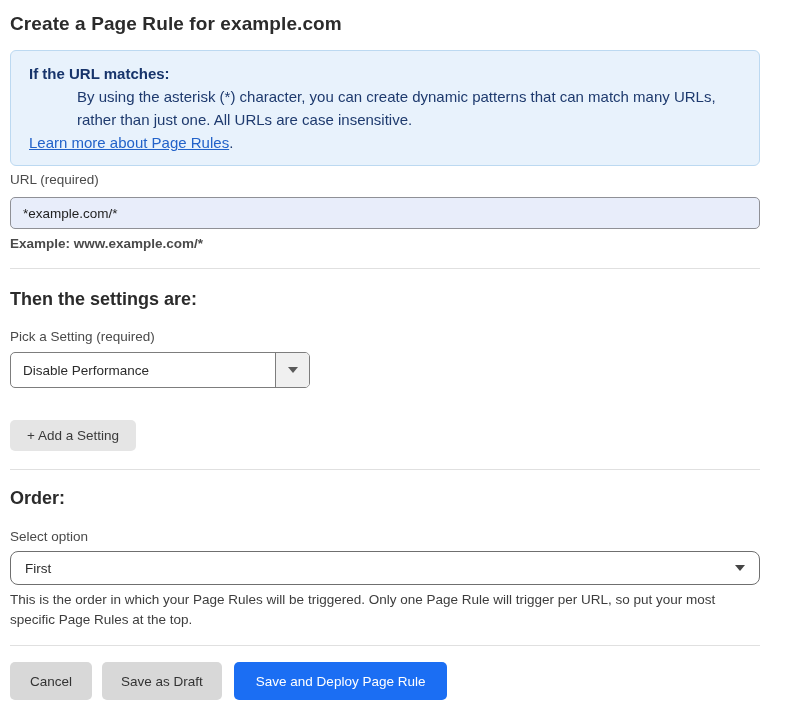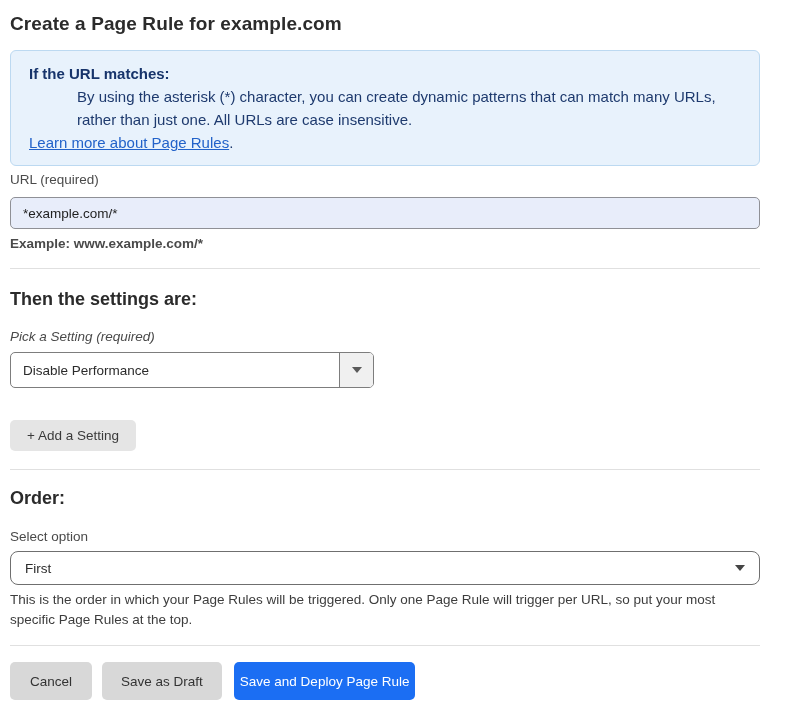--- a/index.html
+++ b/index.html
@@ -41,25 +41,25 @@
 
   .hint-text { margin-top: 7px; font-size: 13.5px; color: #4a4a4a; line-height: 16px; font-weight: bold; }
 
   .divider { margin-top: 16px; border: none; border-top: 1px solid #e0e0e0; height: 0; }
   .divider.d2 { margin-top: 18px; }
   .divider.d3 { margin-top: 15px; }
 
   .section-heading { margin-top: 21px; font-size: 18px; font-weight: 700; color: #2b2b2b; line-height: 18px; }
   .section-heading.order { margin-top: 19px; }
 
-  .picker-label { margin-top: 21px; font-style: italic; }
+  .picker-label { margin-top: 21px; }
 
   .setting-row { margin-top: 7px; display: flex; align-items: center; }
   .select-box {
-    width: 364px;
+    width: 300px;
     height: 36px;
     background: #ffffff;
     border: 1px solid #7d7d7d;
     border-radius: 5px;
     display: flex;
     align-items: stretch;
     cursor: pointer;
     overflow: hidden;
   }
   .select-box .select-value {
@@ -128,21 +128,21 @@
     font-family: "Liberation Sans", sans-serif;
     font-size: 13.5px;
     cursor: pointer;
     display: inline-flex;
     align-items: center;
     justify-content: center;
   }
   .btn-gray { background: #d8d8d8; color: #333333; padding: 0 20px; }
   .btn-cancel { margin-right: 10px; }
   .btn-draft { margin-right: 12px; padding: 0 19px; }
-  .btn-primary { background: #1b6ef3; color: #ffffff; padding: 0 6px; }
+  .btn-primary { background: #1b6ef3; color: #ffffff; padding: 0 22px; }
 </style>
 </head>
 <body>
 
 <div class="wrap">
 
   <h1 class="page-title">Create a Page Rule for example.com</h1>
 
   <div class="info-box">
     <div class="info-heading">If the URL matches:</div>

